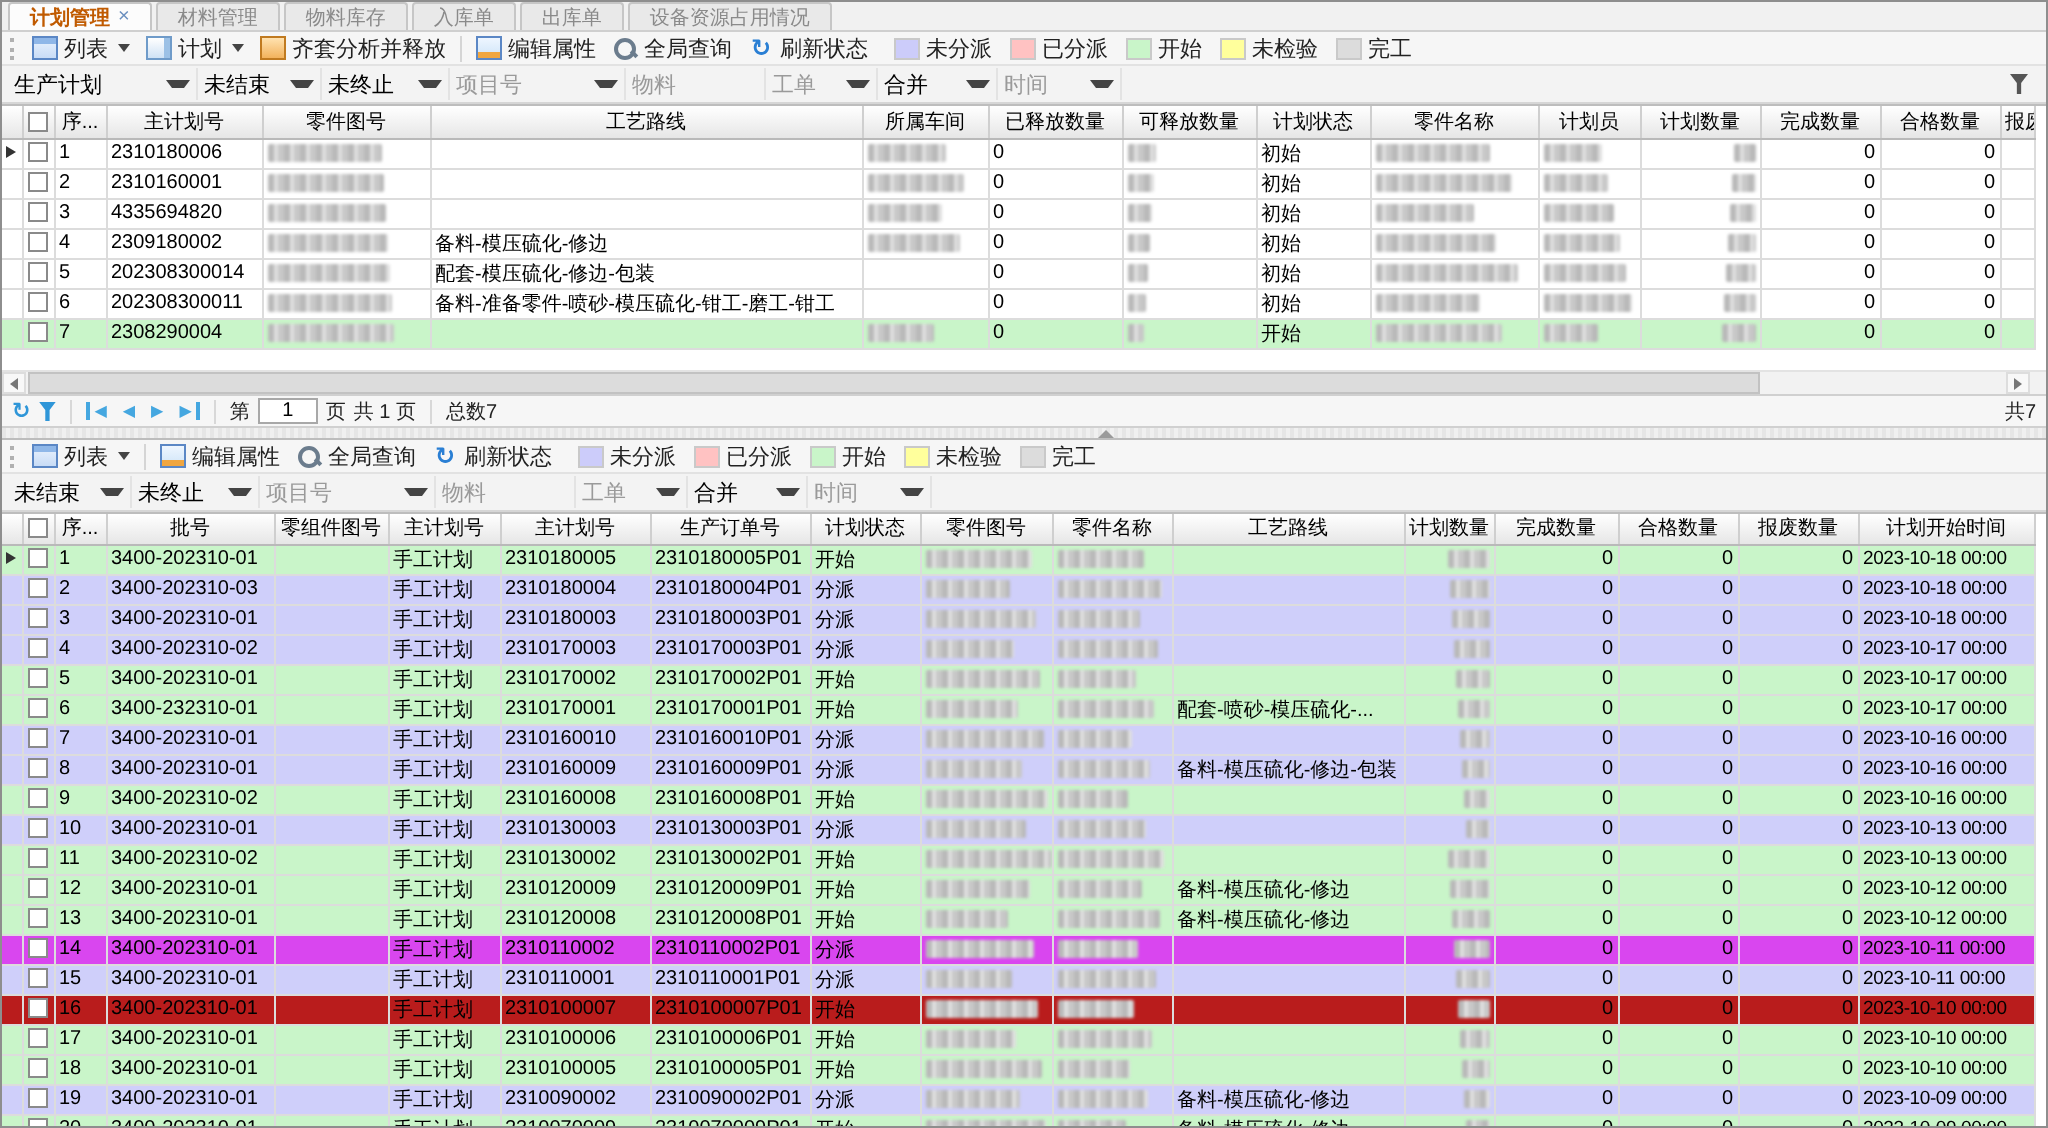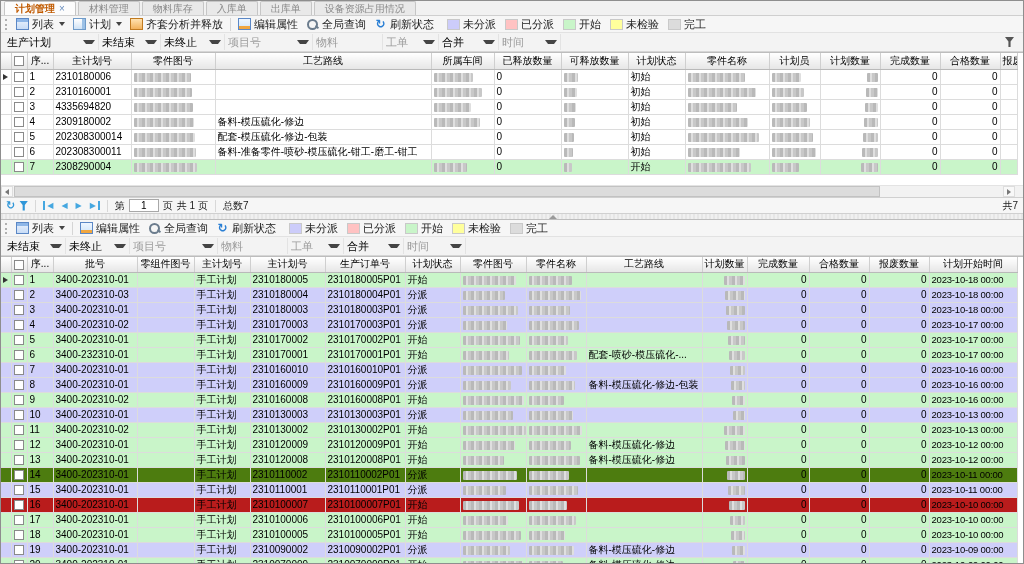--- a/index.html
+++ b/index.html
@@ -722,21 +722,21 @@
             <td>开始</td>
             <td><span class="redact" style="width: 41px;"></span></td>
             <td><span class="redact" style="width: 51px;"></span></td>
             <td>备料-模压硫化-修边</td>
             <td class="num"><span class="redact" style="width: 19px;"></span></td>
             <td class="num">0</td>
             <td class="num">0</td>
             <td class="num">0</td>
             <td class="c-time">2023-10-12 00:00</td>
           </tr>
-          <tr style="background: #4d7c0f; margin-left: 30px;">
+          <tr style="background: #d946ef; margin-left: 30px;">
             <td></td>
             <td><span class="cbx"></span></td>
             <td>14</td>
             <td>3400-202310-01</td>
             <td></td>
             <td>手工计划</td>
             <td>2310110002</td>
             <td>2310110002P01</td>
             <td>分派</td>
             <td><span class="redact" style="width: 54px;"></span></td>

